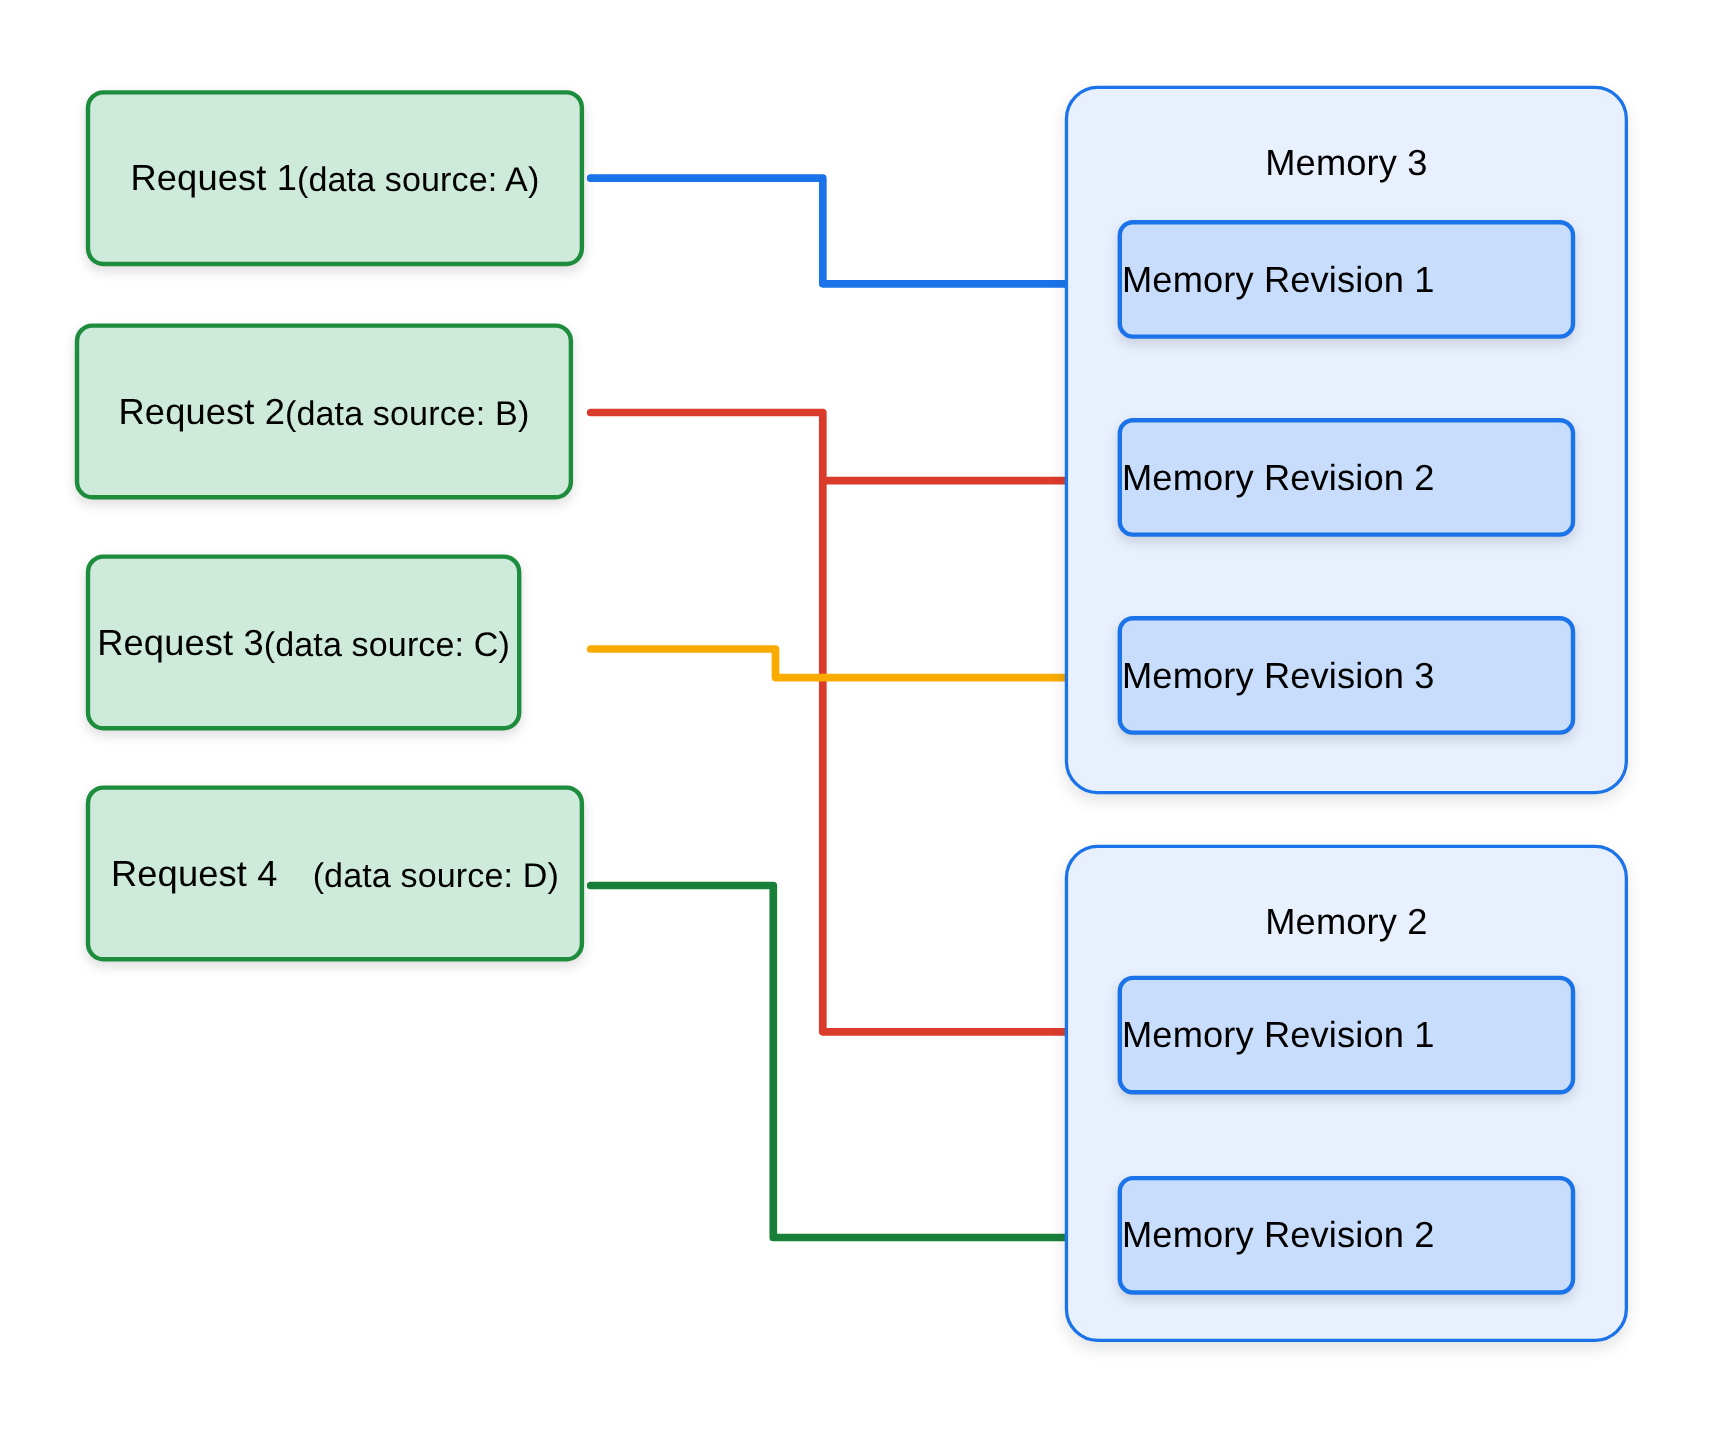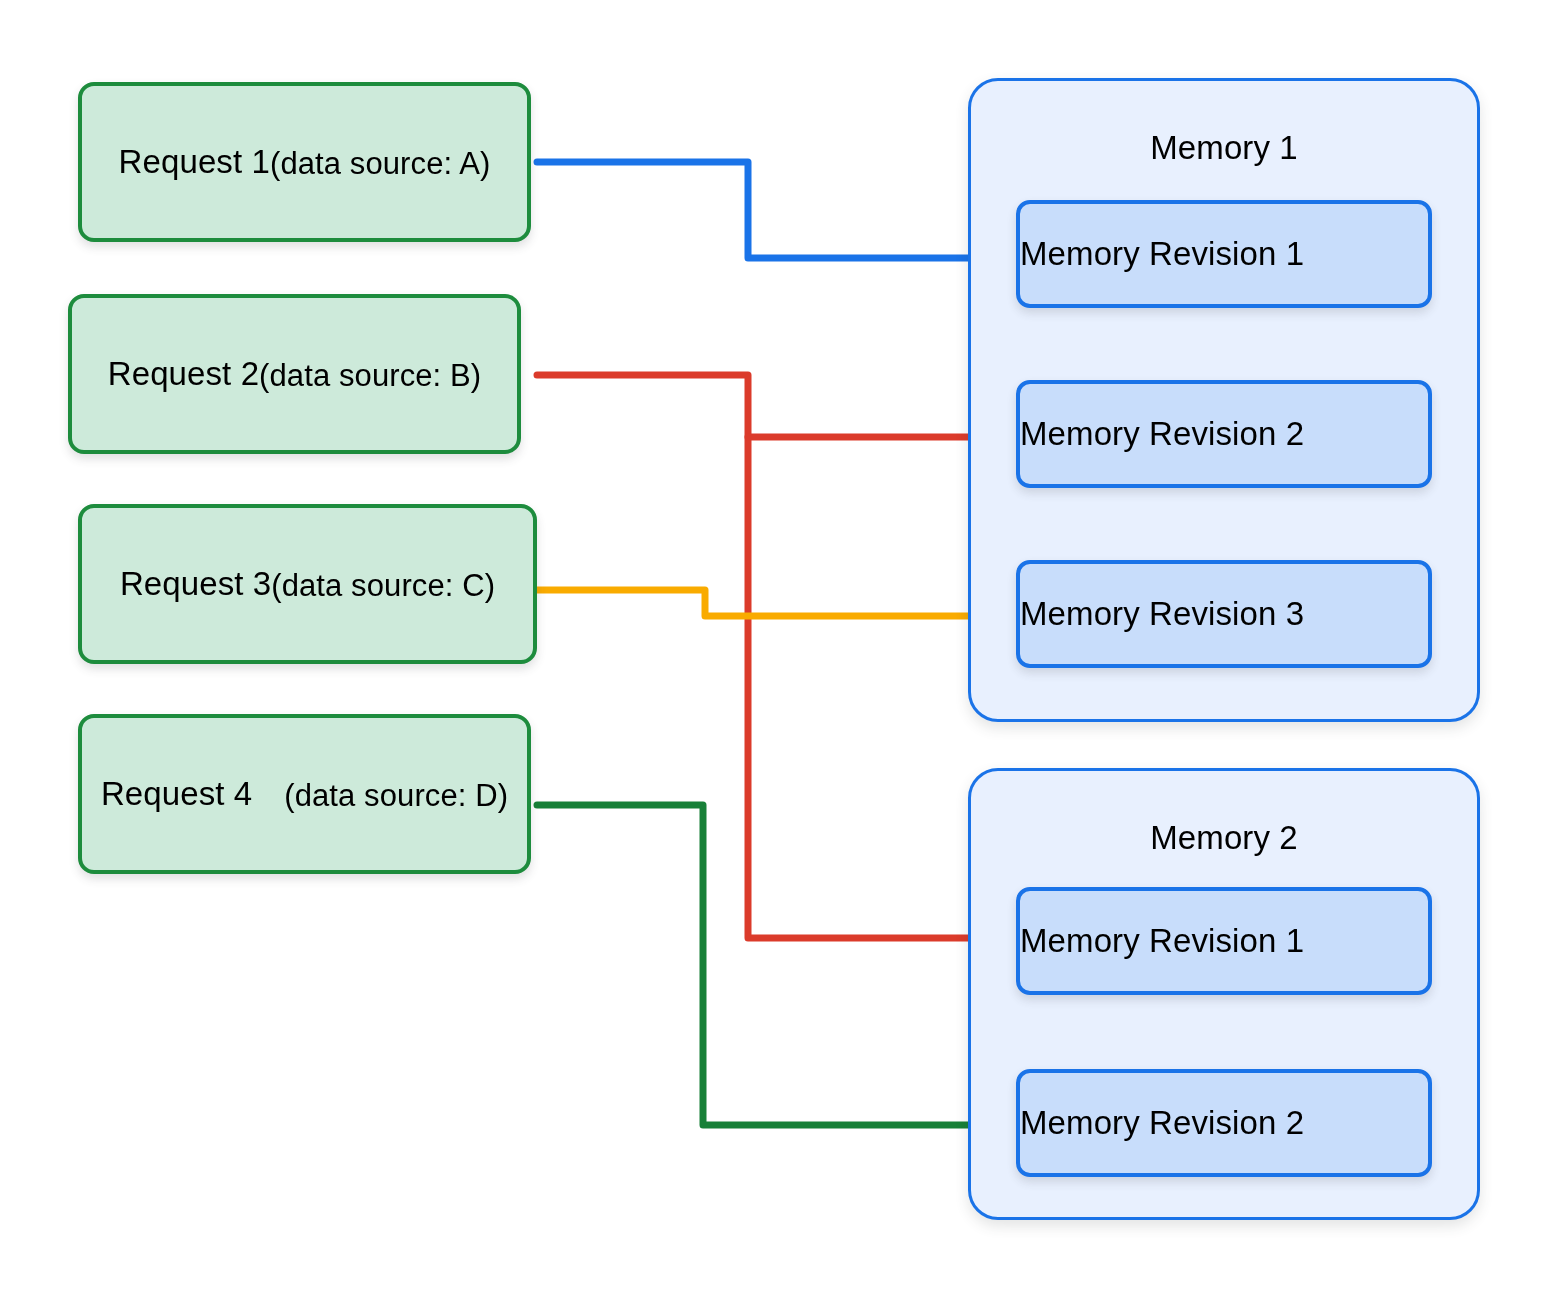--- a/index.html
+++ b/index.html
@@ -141,32 +141,32 @@
   <div class="request-box" style="left:78px; top:82px; width:453px; height:160px;">
     <div class="request-title">Request 1</div>
     <div class="request-sub">(data source: A)</div>
   </div>
 
   <div class="request-box" style="left:68px; top:294px; width:453px; height:160px;text-align:center;">
     <div class="request-title">Request 2</div>
     <div class="request-sub">(data source: B)</div>
   </div>
 
-  <div class="request-box" style="left:78px; top:504px; width:459px; height:160px;">
+  <div class="request-box" style="left:78px; top:504px; width:396px; height:160px;">
     <div class="request-title">Request 3</div>
     <div class="request-sub">(data source: C)</div>
   </div>
 
   <div class="request-box" style="left:78px; top:714px; width:453px; height:160px;gap:32px;">
     <div class="request-title">Request 4</div>
     <div class="request-sub">(data source: D)</div>
   </div>
 
   <div class="memory-container" style="left:968px; top:78px; width:512px; height:644px;">
-    <div class="memory-title" style="top:48px;">Memory 1</div>
+    <div class="memory-title" style="top:48px;">Memory 3</div>
   </div>
 
   <div class="revision-box" style="left:1016px; top:200px; width:416px; height:108px;">
     <span>Memory Revision 1</span>
   </div>
   <div class="revision-box" style="left:1016px; top:380px; width:416px; height:108px;">
     <span>Memory Revision 2</span>
   </div>
   <div class="revision-box" style="left:1016px; top:560px; width:416px; height:108px;">
     <span>Memory Revision 3</span>

